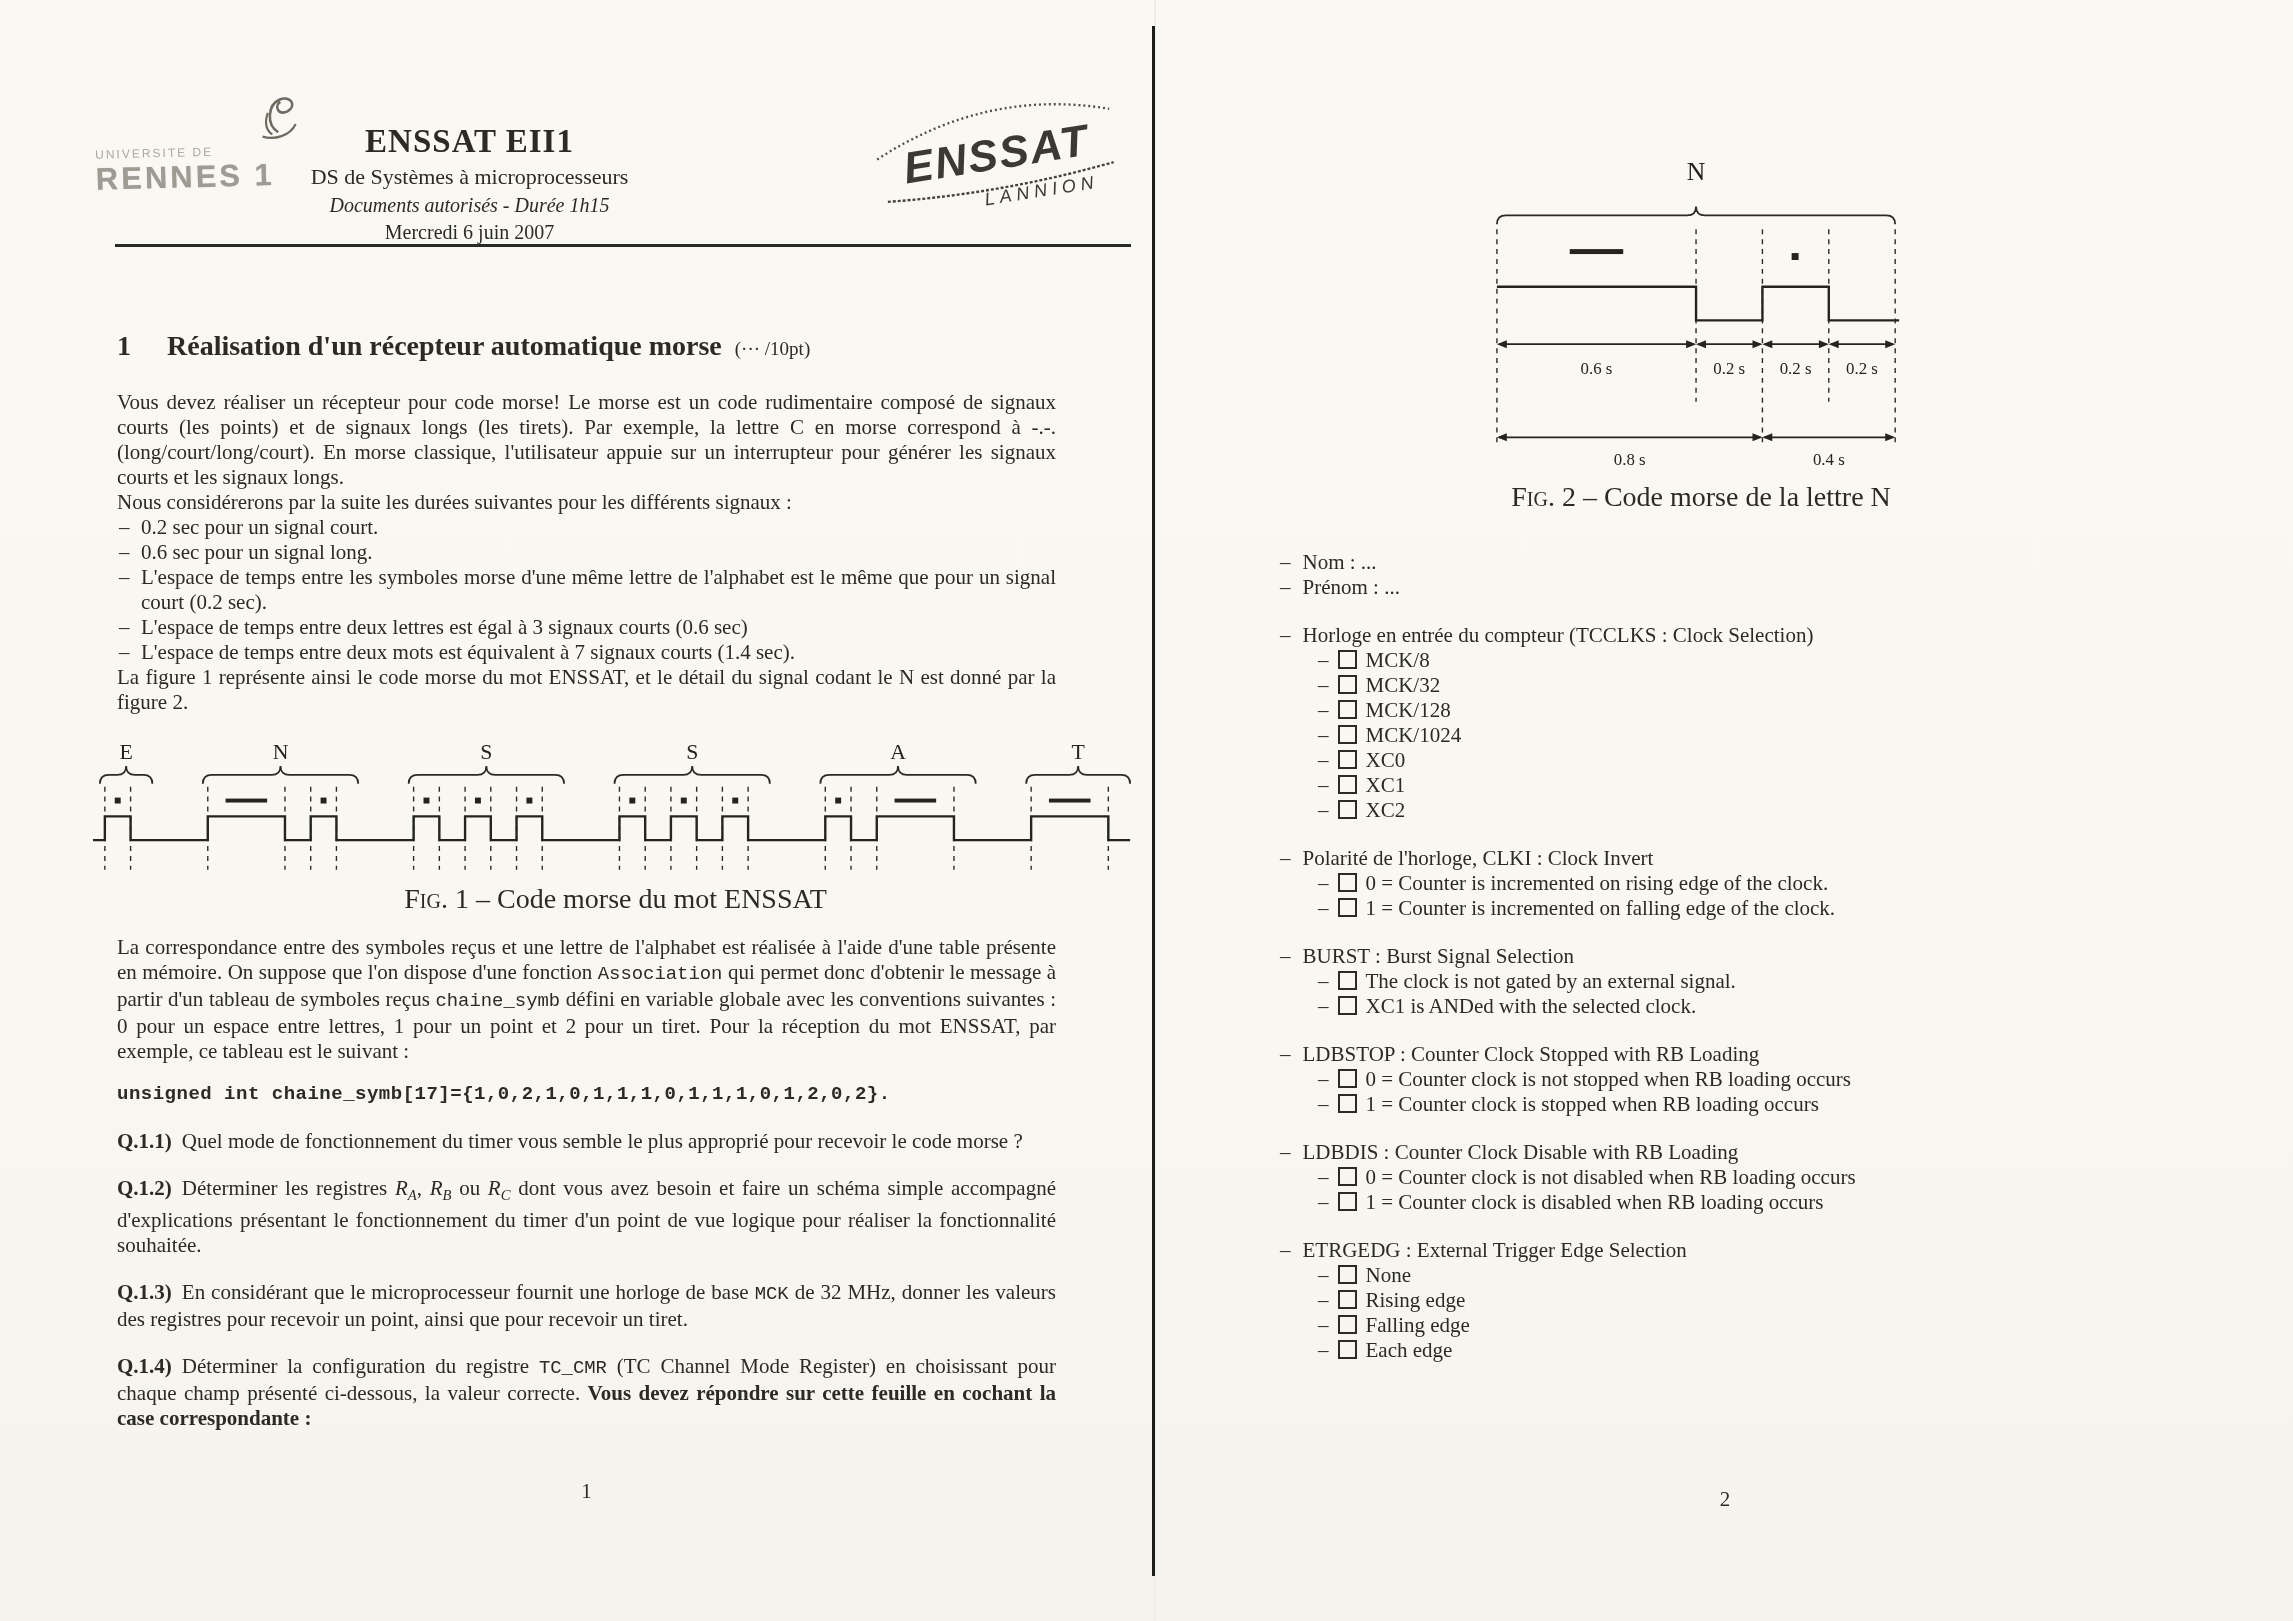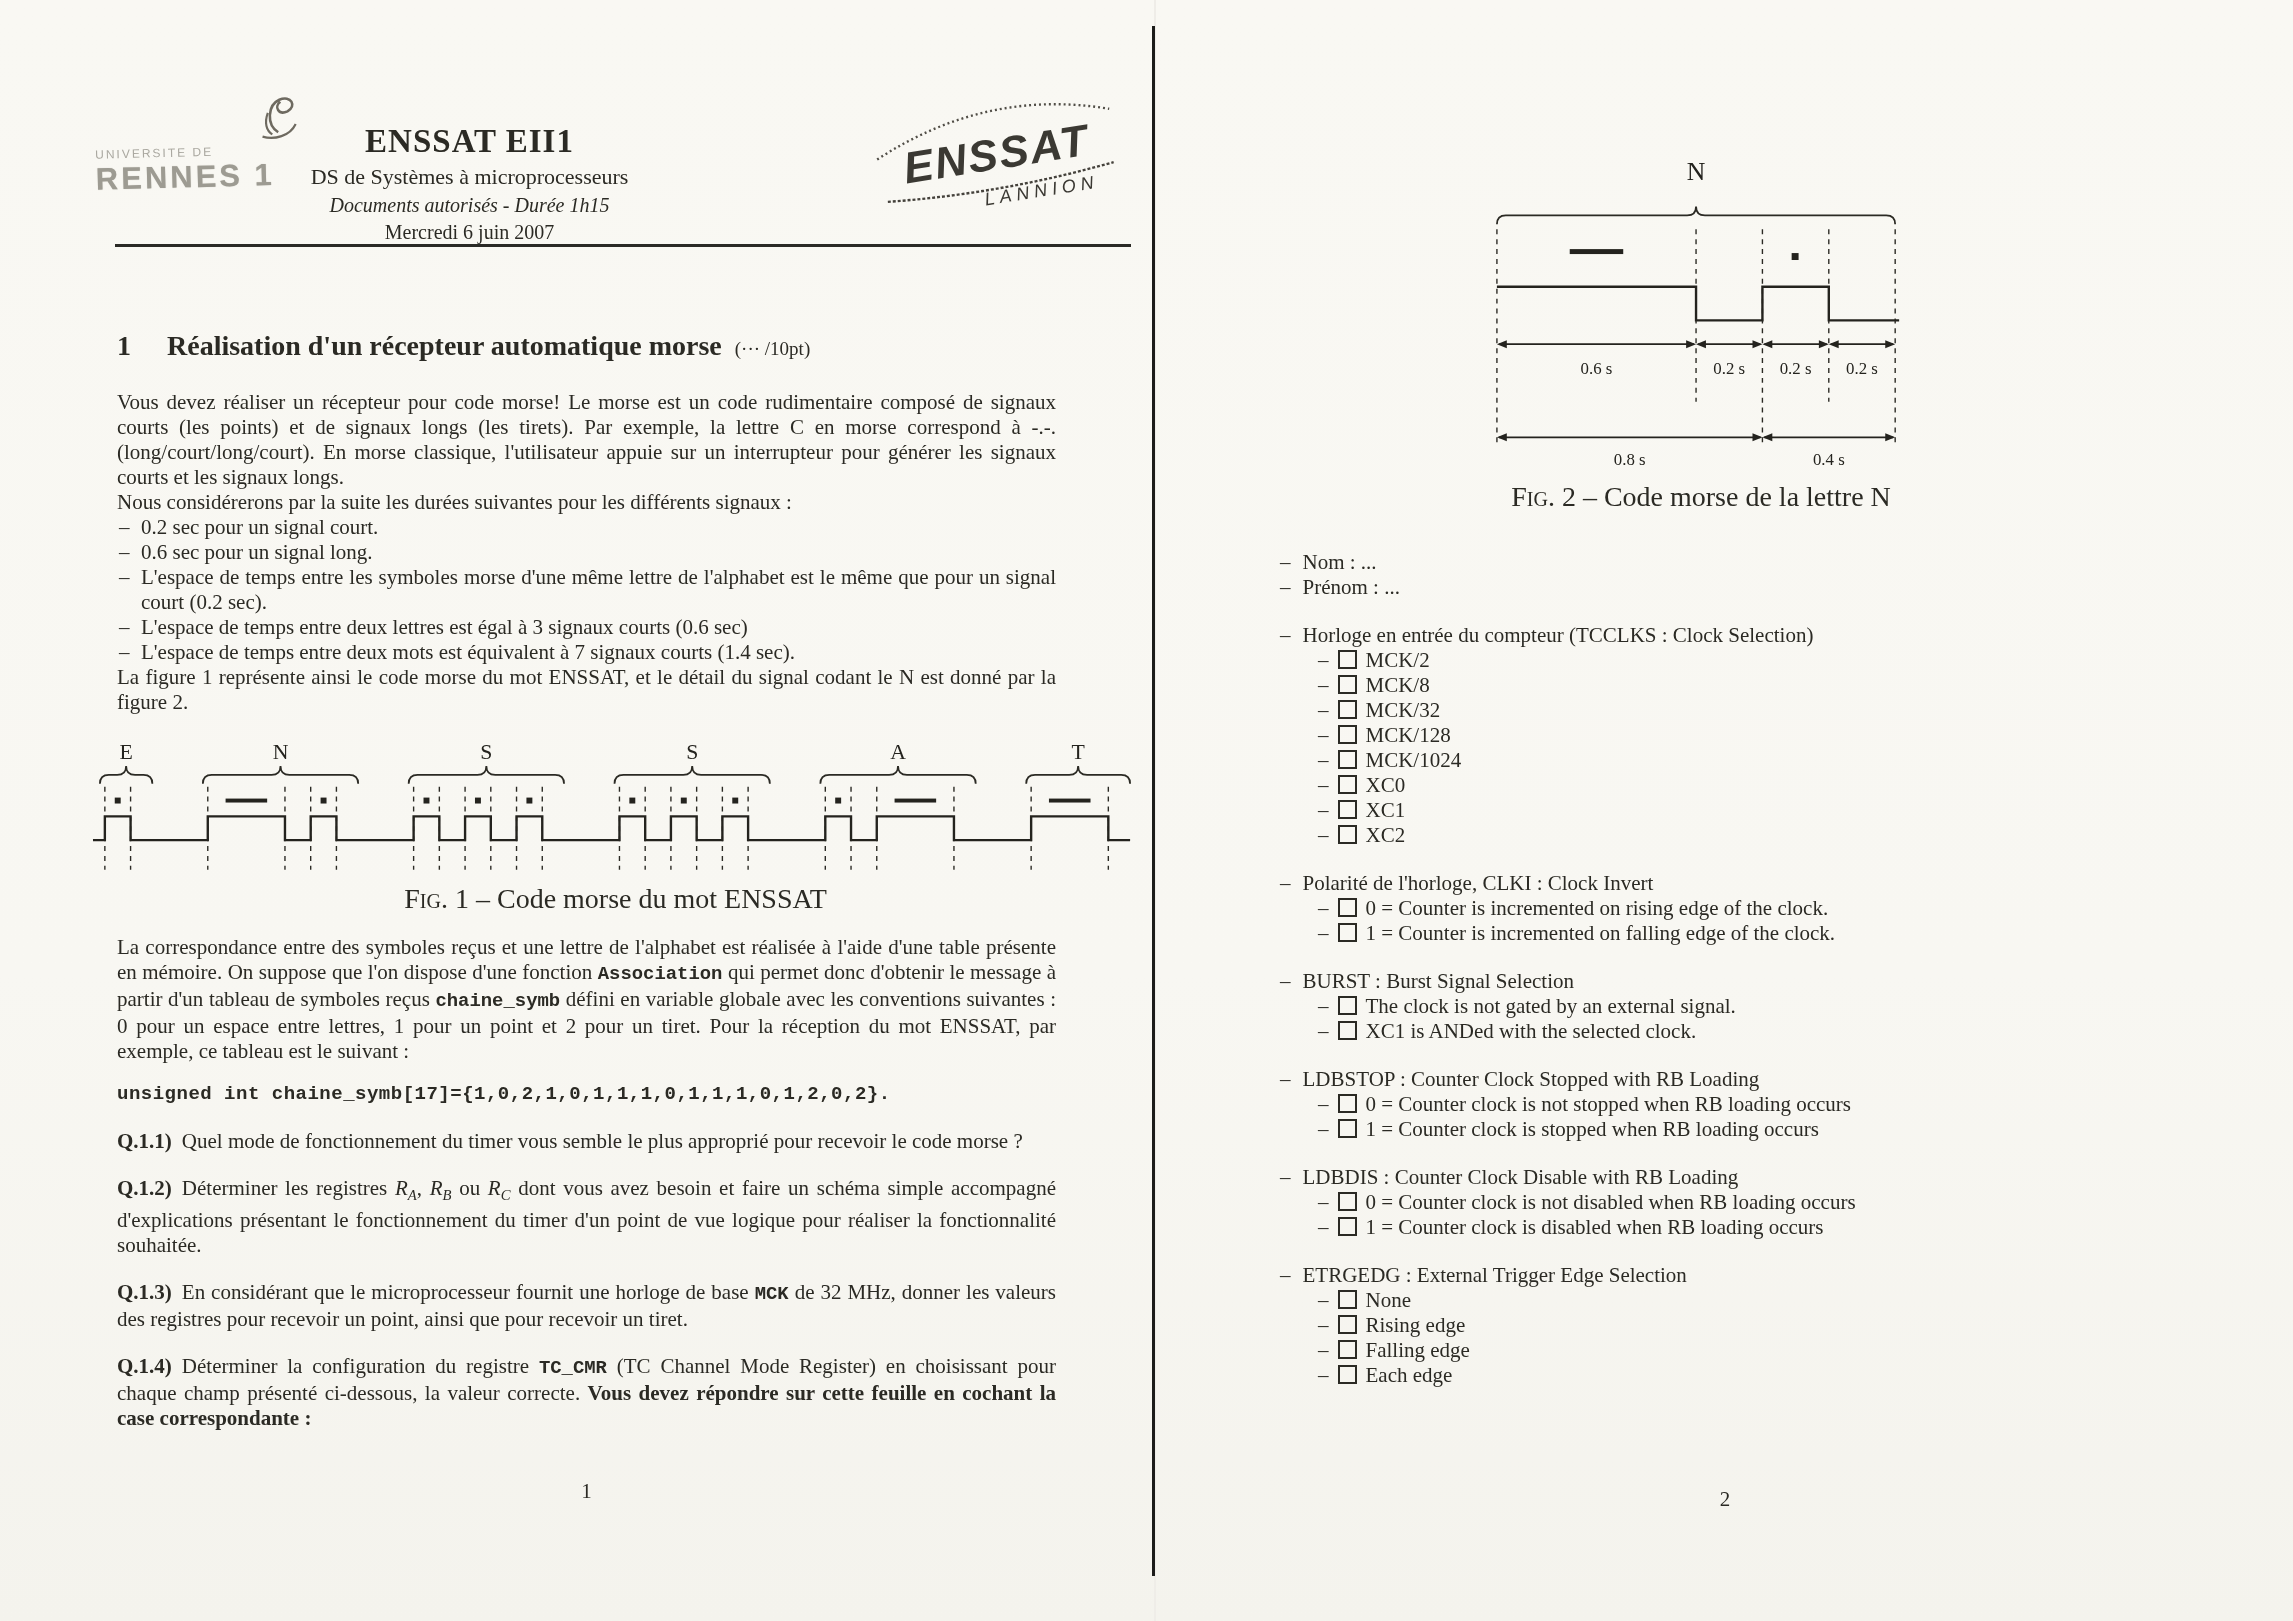--- a/index.html
+++ b/index.html
@@ -42,21 +42,21 @@
   .par{margin:0;text-align:justify;}
   .mt{margin-top:24px;}
   .bullet{position:relative;padding-left:24px;text-align:justify;}
   .bullet .dash{position:absolute;left:2px;}
   .fig1{margin:20px 0 6px -26px;width:1049px;}
   .figcap{text-align:center;font-size:28px;margin-top:4px;}
   .capl{font-variant:small-caps;}
   .codeline{margin-top:18px;font-family:"Liberation Mono","DejaVu Sans Mono",monospace;font-size:19px;font-weight:bold;letter-spacing:0.5px;}
   .question{margin:22px 0 0 0;text-align:justify;}
   .qlabel{font-weight:bold;margin-right:10px;}
-  .mono{font-family:"Liberation Mono","DejaVu Sans Mono",monospace;font-size:0.9em;font-weight:bold;margin-top:39px;}
+  .mono{font-family:"Liberation Mono","DejaVu Sans Mono",monospace;font-size:0.9em;font-weight:normal;margin-top:39px;}
   .b{font-weight:bold;}
   .math{font-style:italic;}
   .msub{font-style:italic;font-size:0.7em;vertical-align:sub;}
   .pagenum{position:absolute;font-size:21px;text-align:center;}
   .pn1{left:117px;top:1479px;width:939px;}
   .pn2{left:84px;top:1487px;width:970px;}
 
   
   .fig2{position:absolute;left:331px;top:154px;width:428px;}
   .answers{position:absolute;left:84px;top:550px;width:990px;font-size:21px;line-height:25px;margin-left:40px;}
@@ -247,21 +247,20 @@
     </div>
 
     <div class="answers">
       <div id="fields">
           <div class="frow"><span class="dash">–</span><span>Nom : ...</span></div>
           <div class="frow"><span class="dash">–</span><span>Prénom : ...</span></div>
         </div>
       <div id="groups">
           <div class="group">
             <div class="gtitle"><span class="dash">–</span><span>Horloge en entrée du compteur (TCCLKS : Clock Selection)</span></div>
-            <div class="opt"><span class="dash">–</span><span class="cbx"></span><span>MCK/2</span></div>
             <div class="opt"><span class="dash">–</span><span class="cbx"></span><span>MCK/8</span></div>
             <div class="opt"><span class="dash">–</span><span class="cbx"></span><span>MCK/32</span></div>
             <div class="opt"><span class="dash">–</span><span class="cbx"></span><span>MCK/128</span></div>
             <div class="opt"><span class="dash">–</span><span class="cbx"></span><span>MCK/1024</span></div>
             <div class="opt"><span class="dash">–</span><span class="cbx"></span><span>XC0</span></div>
             <div class="opt"><span class="dash">–</span><span class="cbx"></span><span>XC1</span></div>
             <div class="opt"><span class="dash">–</span><span class="cbx"></span><span>XC2</span></div>
           </div>
           <div class="group">
             <div class="gtitle"><span class="dash">–</span><span>Polarité de l'horloge, CLKI : Clock Invert</span></div>

